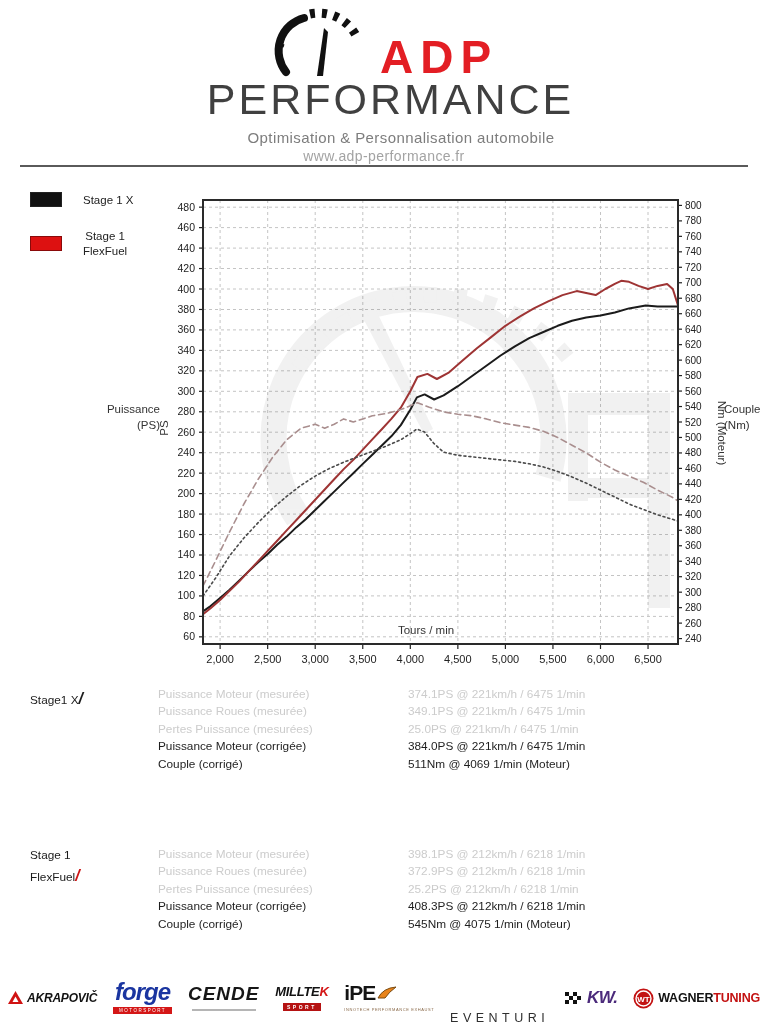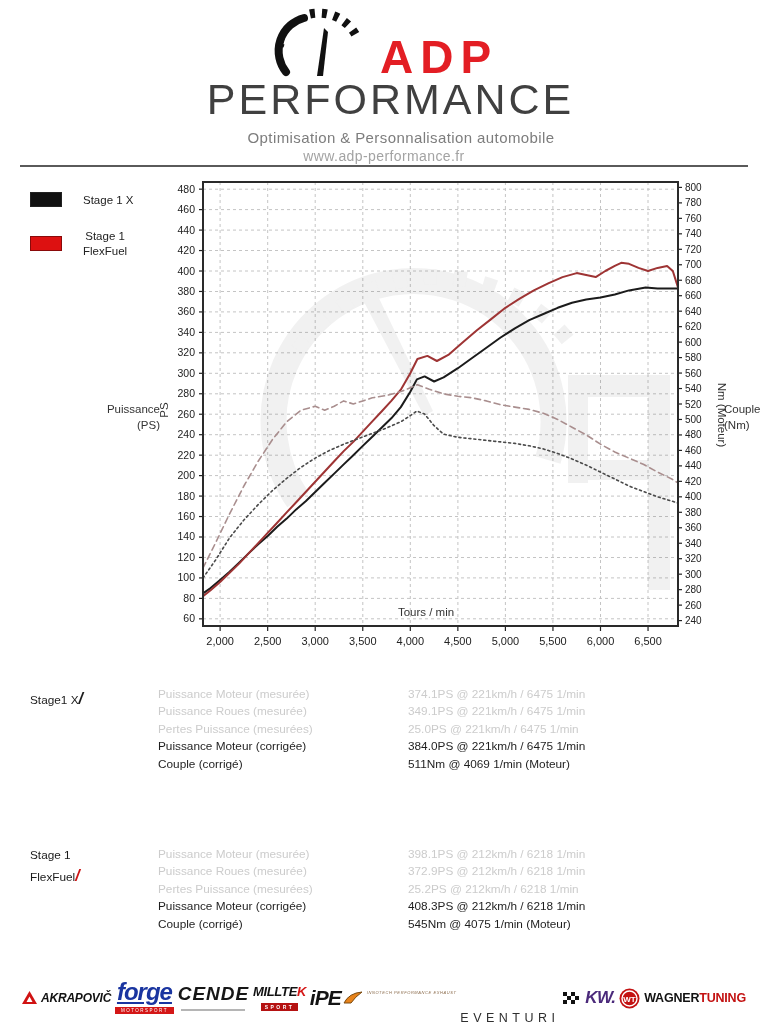--- a/index.html
+++ b/index.html
@@ -11,21 +11,21 @@
   .logo-row{display:flex;justify-content:center;align-items:flex-end;gap:14px;height:78px;}
   .brand-adp{font-size:46px;font-weight:800;color:#e31e24;letter-spacing:7px;line-height:1;
              padding-bottom:4px;}
   .brand-main{font-size:43px;font-weight:400;color:#404040;letter-spacing:3px;line-height:1;
               margin-top:-6px;padding-left:13px;}
   .tagline{font-size:15px;color:#7d7d7d;margin-top:8px;letter-spacing:.4px;padding-left:34px;}
   .website{font-size:14px;color:#a3a3a3;margin-top:2px;letter-spacing:.4px;}
   .divider{position:absolute;top:165px;left:20px;width:728px;height:2px;background:#5a5a5a;}
 
   
-  .chart-wrap{position:absolute;left:148px;top:170px;width:620px;height:500px;}
+  .chart-wrap{position:absolute;left:148px;top:188px;width:620px;height:500px;}
   .legend{position:absolute;left:30px;top:192px;width:110px;font-size:11.5px;color:#222;}
   .legend-item{display:flex;align-items:center;gap:21px;margin-bottom:22px;}
   .swatch{width:30px;height:13px;border:1px solid #222;flex:0 0 auto;}
   .legend-lines{text-align:center;line-height:1.3;}
   .side-label{position:absolute;font-size:11.5px;color:#333;line-height:1.35;}
   .side-label.left{left:70px;top:402px;width:90px;text-align:right;}
   .side-label.right{left:724px;top:402px;width:44px;text-align:left;}
 
   
   .result-block{position:absolute;left:0;width:768px;font-size:11.8px;}
@@ -34,34 +34,34 @@
   .rb-title .slash{font-weight:700;font-size:16px;font-style:italic;}
   .rb2 .rb-title .slash{color:#cc1414;}
   .rb-rows{position:absolute;left:158px;top:0;}
   .r-row{display:flex;height:17.4px;align-items:flex-start;}
   .r-row .lab{width:250px;}
   .r-row.muted{color:#cccccc;}
   .r-row.strong{color:#1e1e1e;}
 
   
   .footer{position:absolute;left:0;top:975px;width:768px;height:46px;display:flex;
-          align-items:center;justify-content:space-between;padding:0 22px;box-sizing:border-box;text-align:center;}
+          align-items:center;justify-content:space-between;padding:0 8px;box-sizing:border-box;text-align:center;}
   .brand{display:flex;align-items:center;gap:4px;}
   .akra-text{font-weight:700;font-style:italic;font-size:12px;color:#121212;letter-spacing:-.2px;}
   .forge-col{display:flex;flex-direction:column;align-items:center;}
-  .forge-text{font-weight:800;font-style:italic;font-size:24px;color:#1a35a0;letter-spacing:-1px;line-height:.85;text-decoration:underline;}
+  .forge-text{font-weight:800;font-style:italic;font-size:24px;color:#1a35a0;letter-spacing:-1px;line-height:.85;}
   .forge-sub{background:#d41717;color:#fff;font-size:4.5px;letter-spacing:1.5px;padding:1px 6px;margin-top:0;}
   .cende-col{display:flex;flex-direction:column;align-items:center;}
   .cende-text{font-weight:800;font-style:italic;font-size:19px;color:#161616;letter-spacing:1px;line-height:.9;}
   .cende-sub{width:64px;height:2px;background:#b5b5b5;margin-top:2px;}
   .milltek-col{display:flex;flex-direction:column;align-items:center;}
   .milltek-text{font-weight:800;font-style:italic;font-size:13px;color:#121212;letter-spacing:-.3px;line-height:1;}
   .milltek-text .k{color:#d41717;}
   .milltek-sub{background:#b51212;color:#fff;font-size:5px;letter-spacing:2.5px;padding:1px 4px;margin-top:1px;font-weight:700;}
-  .ipe-col{display:flex;flex-direction:row;align-items:flex-start;font-style:italic;}
+  .ipe-col{display:flex;flex-direction:column;align-items:flex-start;}
   .ipe-row{display:flex;align-items:center;gap:2px;}
   .ipe-text{font-weight:800;font-size:21px;color:#141414;letter-spacing:-1px;line-height:.9;}
   .ipe-sub{font-size:4px;color:#8a6a4a;letter-spacing:.6px;margin-top:1px;}
   .eventuri-text{font-size:12.5px;letter-spacing:4.5px;color:#2e2e2e;font-weight:400;margin-top:40px;}
   .kw-text{font-weight:800;font-style:italic;font-size:17px;color:#4b2a7b;letter-spacing:-.5px;}
   .wagner-text{font-weight:800;font-size:12.5px;color:#121212;letter-spacing:-.2px;}
   .wagner-text .accent{color:#c31212;}
 </style>
 </head>
 <body>

